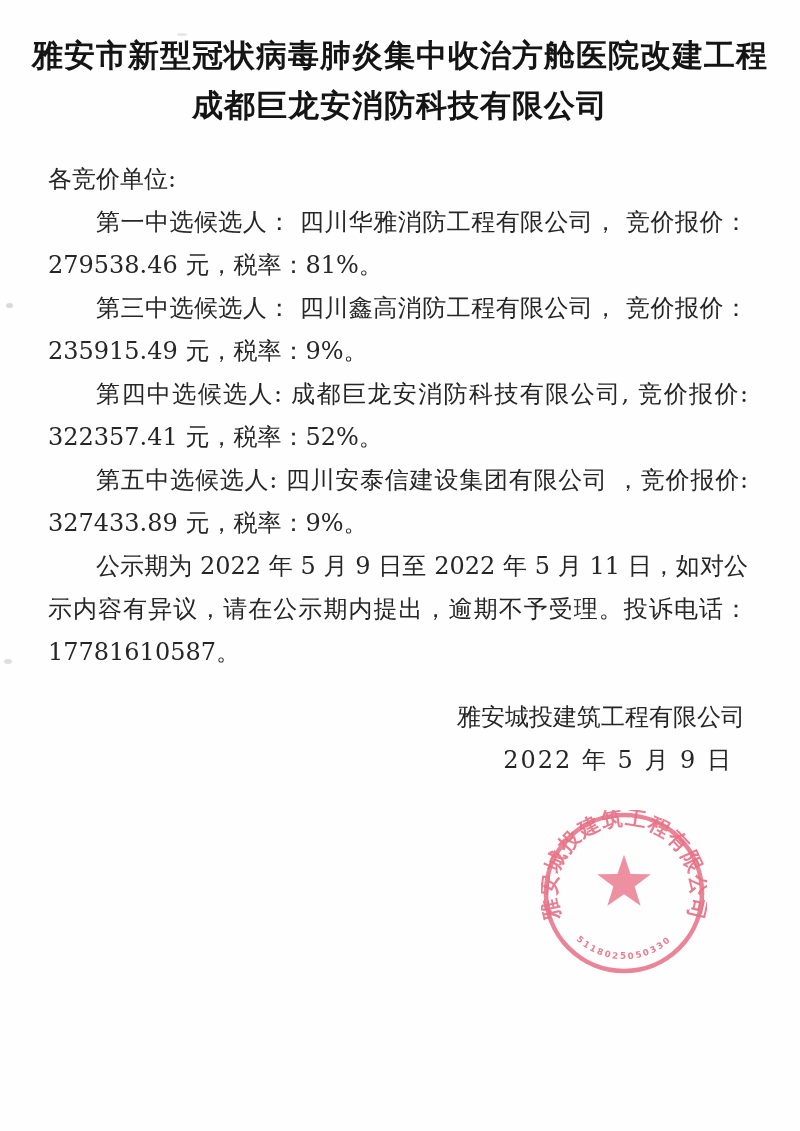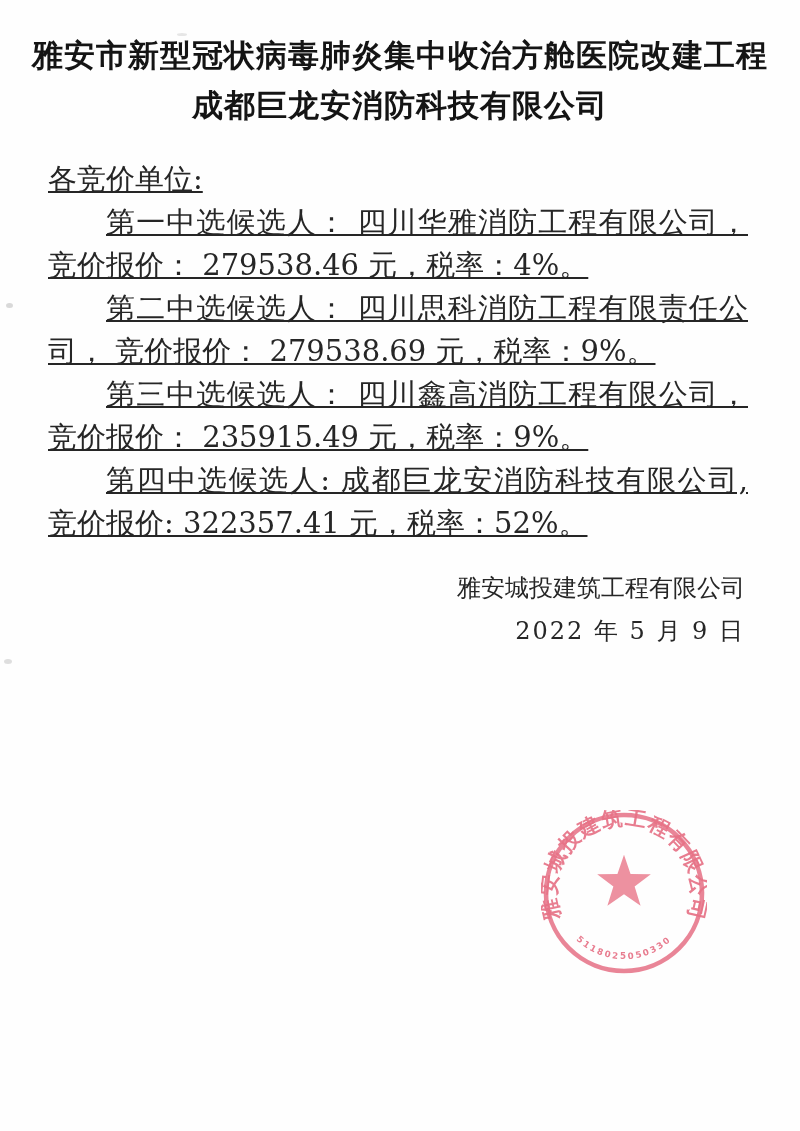--- a/index.html
+++ b/index.html
@@ -21,43 +21,42 @@
     text-align: center;
     font-family: "DejaVu Sans", "Liberation Sans", sans-serif;
     font-weight: bold;
     font-size: 31px;
     line-height: 50px;
     color: #141414;
     letter-spacing: 1px;
   }
   .body-text {
     margin: 28px 52px 0 48px;
-    font-size: 29px;
+    font-size: 24px;
     line-height: 43px;
     text-align: justify;
-    text-decoration: underline;
   }
   .body-text p {
     margin: 0;
     padding: 0;
   }
   .body-text p.indent {
     text-indent: 2em;
   }
   .signature-block {
     margin: 22px 55px 0 0;
     text-align: right;
     font-size: 24px;
     line-height: 43px;
   }
   .signature-block .sig-line {
     display: block;
   }
   .signature-block .sig-date {
-    margin-right: 0;
+    margin-right: 12px;
     letter-spacing: 2px;
   }
   .seal {
     position: absolute;
     left: 541px;
     top: 810px;
     width: 166px;
     height: 166px;
     pointer-events: none;
     opacity: 0.82;
@@ -77,24 +76,25 @@
 
 <div class="page">
 
   <div class="doc-title">
     <div>雅安市新型冠状病毒肺炎集中收治方舱医院改建工程</div>
     <div>成都巨龙安消防科技有限公司</div>
   </div>
 
   <div class="body-text">
     <p>各竞价单位:</p>
-    <p class="indent">第一中选候选人： 四川华雅消防工程有限公司， 竞价报价： 279538.46 元，税率：4%。</p>
-    <p class="indent">第二中选候选人： 四川思科消防工程有限责任公司， 竞价报价： 279538.69 元，税率：9%。</p>
+    <p class="indent">第一中选候选人： 四川华雅消防工程有限公司， 竞价报价： 279538.46 元，税率：81%。</p>
     <p class="indent">第三中选候选人： 四川鑫高消防工程有限公司， 竞价报价： 235915.49 元，税率：9%。</p>
     <p class="indent">第四中选候选人: 成都巨龙安消防科技有限公司, 竞价报价: 322357.41 元，税率：52%。</p>
+    <p class="indent">第五中选候选人: 四川安泰信建设集团有限公司 ，竞价报价: 327433.89 元，税率：9%。</p>
+    <p class="indent">公示期为 2022 年 5 月 9 日至 2022 年 5 月 11 日，如对公示内容有异议，请在公示期内提出，逾期不予受理。投诉电话：17781610587。</p>
   </div>
 
   <div class="signature-block">
     <span class="sig-line">雅安城投建筑工程有限公司</span>
     <span class="sig-line sig-date">2022 年 5 月  9 日</span>
   </div>
 
   <svg class="seal" viewBox="0 0 200 200" aria-hidden="true">
     <circle cx="100" cy="100" r="94" fill="none" stroke="#e2516b" stroke-width="5.5" stroke-opacity="0.85"></circle>
     <polygon fill="#e86a7e" fill-opacity="0.9" points="100,54.0 107.9,77.1 132.3,77.5 112.8,92.2 120.0,115.5 100,101.5 80.0,115.5 87.2,92.2 67.7,77.5 92.1,77.1"></polygon>

